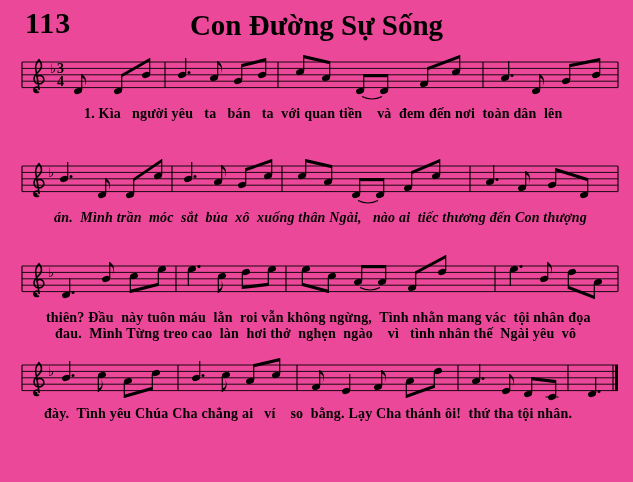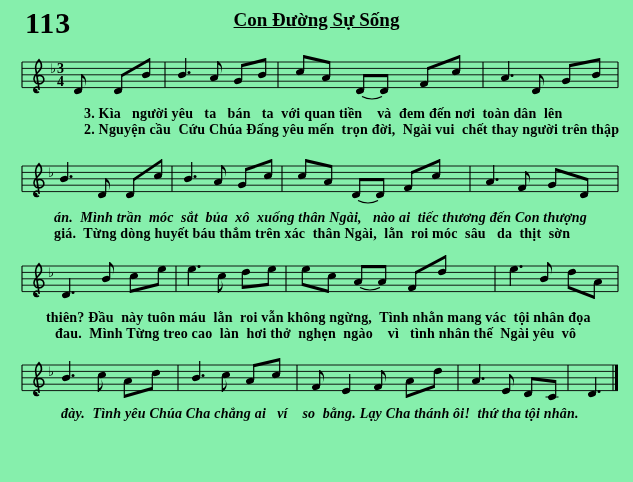--- a/index.html
+++ b/index.html
@@ -1,26 +1,26 @@
 <!DOCTYPE html>
 <html><head>
 <meta charset="utf-8">
 <style>
   html,body{margin:0;padding:0;background:#e8e8e8;}
-  .page{position:relative;width:633px;height:482px;background:#86efac;overflow:hidden;
+  .page{position:relative;width:633px;height:482px;background:#ec4899;overflow:hidden;
         font-family:"Liberation Serif",serif;color:#000;}
   .hymn-number{position:absolute;left:25px;top:6px;font-size:30px;font-weight:bold;letter-spacing:1px;}
-  .hymn-title{position:absolute;left:0;right:0;top:9px;text-align:center;font-size:19px;font-weight:bold;text-decoration:underline;}
+  .hymn-title{position:absolute;left:0;right:0;top:9px;text-align:center;font-size:29px;font-weight:bold;}
   .system-svg{position:absolute;left:0;width:633px;height:72px;}
   #sys1{top:48px;} #sys2{top:152px;} #sys3{top:252px;} #sys4{top:351px;}
   .lyr{position:absolute;white-space:pre;font-size:14px;font-weight:600;letter-spacing:0.2px;}
   #l1a{left:84px;top:106px;} #l1b{left:84px;top:122px;}
   #l2a{left:54px;top:210px;font-style:italic;} #l2b{left:54px;top:226px;}
   #l3a{left:46px;top:310px;} #l3b{left:55px;top:326px;}
-  #l4a{left:61px;top:406px;font-style:italic;} #l4b{left:50px;top:422px;}
+  #l4a{left:44px;top:406px;} #l4b{left:50px;top:422px;}
 </style>
 </head>
 <body>
 
 <div class="page">
   <div class="hymn-number">113</div>
   <div class="hymn-title">Con Đường Sự Sống</div>
 
   <svg id="sys1" class="system-svg" viewBox="0 0 633 72">
       <line x1="22" x2="618" y1="14" y2="14" stroke="#000" stroke-width="0.9"></line>
@@ -274,20 +274,18 @@
       <ellipse cx="552" cy="46" rx="4.1" ry="2.9" fill="#000" transform="rotate(-18 552 46)"></ellipse>
       <line x1="545.5" x2="558.5" y1="46" y2="46" stroke="#000" stroke-width="1"></line>
       <line x1="531.7" x2="531.7" y1="42" y2="26" stroke="#000" stroke-width="1.2"></line>
       <line x1="555.7" x2="555.7" y1="45" y2="29" stroke="#000" stroke-width="1.2"></line>
       <polygon points="531.7,26 555.7,29 555.7,32.2 531.7,29.2" fill="#000"></polygon>
       <ellipse cx="592" cy="43" rx="4.1" ry="2.9" fill="#000" transform="rotate(-18 592 43)"></ellipse>
       <line x1="595.7" x2="595.7" y1="42" y2="26" stroke="#000" stroke-width="1.2"></line>
       <circle cx="599" cy="40.5" r="1.5" fill="#000"></circle>
     </svg>
 
-  <div id="l1a" class="lyr">3. Kìa   người yêu   ta   bán   ta  với quan tiền    và  đem đến nơi  toàn dân  lên</div>
-  <div id="l1b" class="lyr">2. Nguyện cầu  Cứu Chúa Đấng yêu mến  trọn đời,  Ngài vui  chết thay người trên thập</div>
+  <div id="l1a" class="lyr">1. Kìa   người yêu   ta   bán   ta  với quan tiền    và  đem đến nơi  toàn dân  lên</div>
   <div id="l2a" class="lyr">án.  Mình trần  móc  sắt  bủa  xô  xuống thân Ngài,   nào ai  tiếc thương đến Con thượng</div>
-  <div id="l2b" class="lyr">giá.  Từng dòng huyết báu thắm trên xác  thân Ngài,  lằn  roi móc  sâu   da  thịt  sờn</div>
   <div id="l3a" class="lyr">thiên? Đầu  này tuôn máu  lằn  roi vẫn không ngừng,  Tình nhằn mang vác  tội nhân đọa</div>
   <div id="l3b" class="lyr">đau.  Mình Từng treo cao  làn  hơi thở  nghẹn  ngào    vì   tình nhân thế  Ngài yêu  vô</div>
   <div id="l4a" class="lyr">đày.  Tình yêu Chúa Cha chẳng ai   ví    so  bằng. Lạy Cha thánh ôi!  thứ tha tội nhân.</div>
 </div>
 
 </body></html>

